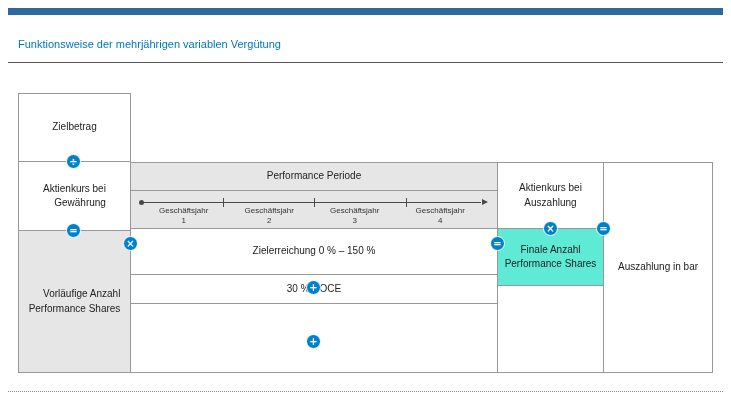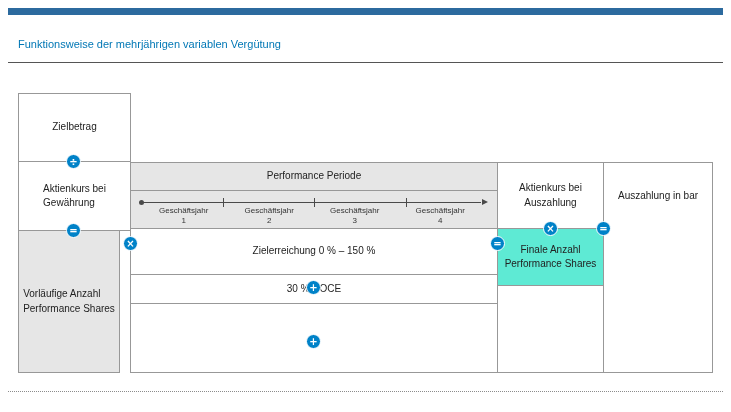--- a/index.html
+++ b/index.html
@@ -6,27 +6,27 @@
   html,body { margin:0; padding:0; background:#ffffff; }
   body { font-family:"Liberation Sans", sans-serif; color:#222222; }
   .canvas { position:relative; width:731px; height:412px; background:#ffffff; overflow:hidden; }
 
   .topbar { position:absolute; left:8px; top:8px; width:715px; height:7px; background:#2c6a9e; }
   .title  { position:absolute; left:18px; top:38px; margin:0; font-size:11px; font-weight:400; color:#0077b5; }
   .rule   { position:absolute; left:8px; top:62px; width:715px; height:0; border-top:1px solid #555555; }
   .dotted { position:absolute; left:8px; top:391px; width:715px; height:0; border-top:1px dotted #8c8c8c; }
 
   .box { position:absolute; border:1px solid #989898; background:#ffffff;
-         display:flex; align-items:center; justify-content:center; text-align:left;
+         display:flex; align-items:center; justify-content:center; text-align:right;
          font-size:10px; line-height:1.45; white-space:pre-line; }
   .gray { background:#e6e6e6; }
 
   #b-ziel   { left:18px; top:93px;  width:113px; height:69px; }
   #b-grant  { left:18px; top:161px; width:113px; height:70px; }
-  #b-prelim { left:18px; top:230px; width:102px; height:143px; }
+  #b-prelim { left:18px; top:230px; width:113px; height:143px; }
 
   .mid { position:absolute; left:130px; top:162px; width:368px; height:211px;
          border:1px solid #989898; display:flex; flex-direction:column; background:#ffffff; }
   .row { display:flex; align-items:center; justify-content:center; text-align:center;
          font-size:10px; white-space:pre-line; line-height:1.45; }
   .row.head     { height:28px; border-bottom:1px solid #989898; background:#e6e6e6; }
   .row.timeline { height:38px; border-bottom:1px solid #989898; background:#e6e6e6;
                   position:relative; display:block; }
   .row.zieler   { height:46px; border-bottom:1px solid #989898; }
   .row.roce     { height:29px; border-bottom:1px solid #989898; }
@@ -39,21 +39,21 @@
               border-left:6px solid #4a4a4a; border-top:3.5px solid transparent; border-bottom:3.5px solid transparent; }
   .tl-tick  { position:absolute; top:7px; width:1px; height:9px; background:#4a4a4a; }
   .tl-tick.t1 { left:25%; } .tl-tick.t2 { left:50%; } .tl-tick.t3 { left:75%; }
   .tl-labels { position:absolute; left:10px; right:14px; top:15px; display:flex; }
   .tl-cell   { flex:1; text-align:center; font-size:8px; line-height:1.25; color:#333333;
                display:flex; flex-direction:column; }
 
   .col1, .col2 { position:absolute; top:162px; height:211px; border:1px solid #989898;
                  display:flex; flex-direction:column; background:#ffffff; }
   .col1 { left:497px; width:107px; }
-  .col2 { left:603px; width:110px; }
+  .col2 { left:603px; width:110px;justify-content:center; }
   .cell { display:flex; align-items:center; justify-content:center; text-align:center;
           font-size:10px; white-space:pre-line; line-height:1.45; padding:2px; }
   .col1 .r1 { height:66px; border-bottom:1px solid #989898; }
   .col1 .r2 { height:57px; border-bottom:1px solid #989898; background:#5eead4; }
   .col1 .r3 { flex:1; }
   .col2 .r1 { height:66px; }
   .col2 .r2 { height:57px; }
 
   .op { position:absolute; width:15px; height:15px; border-radius:50%;
         background:#0082c8; border:1px solid #ffffff; color:#ffffff;

